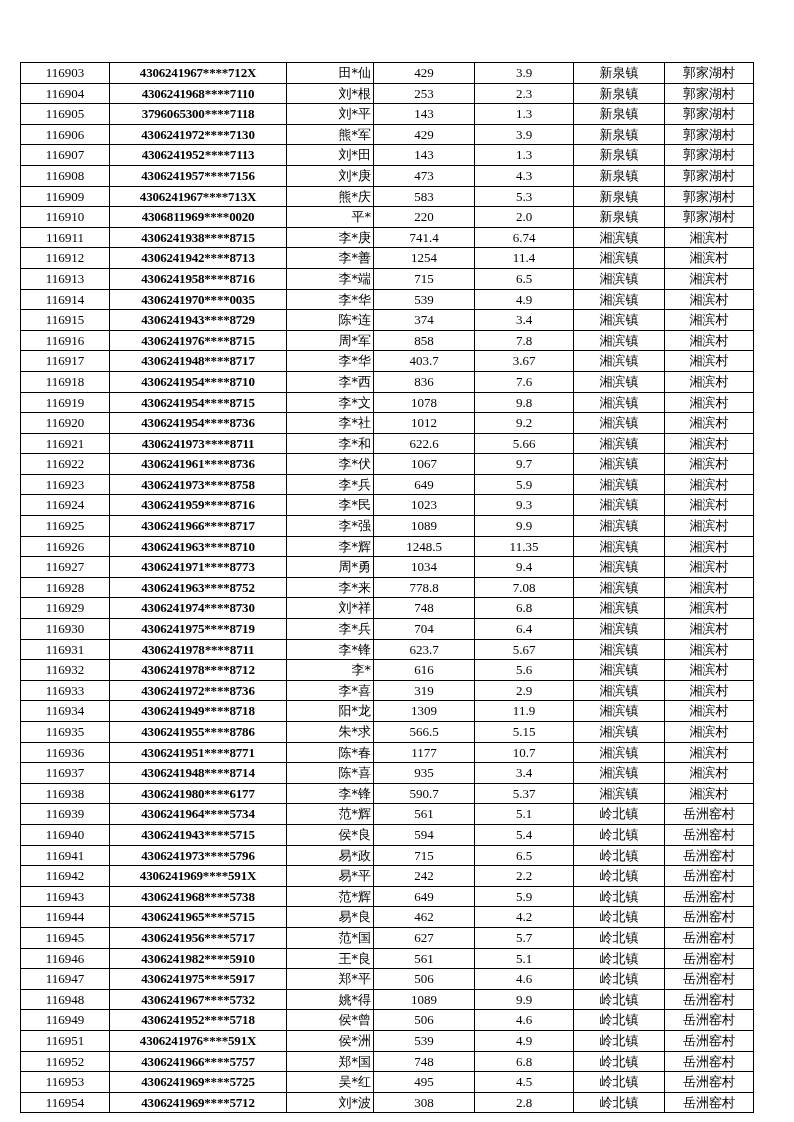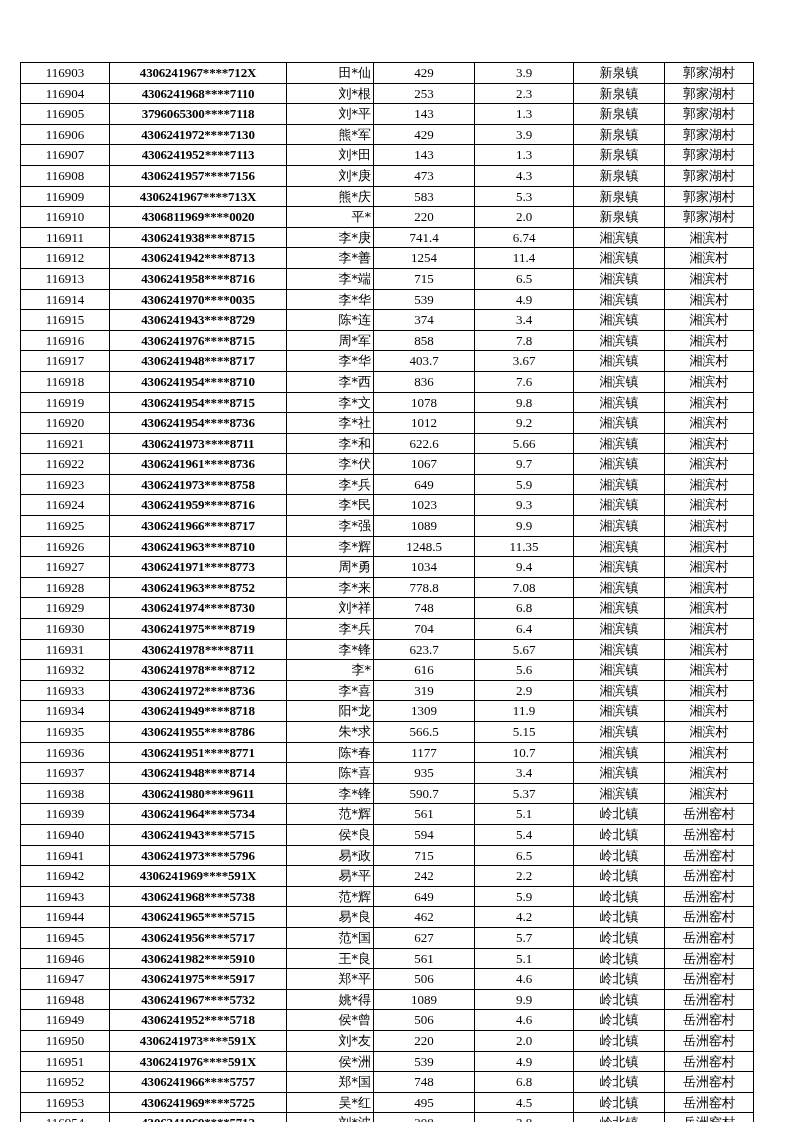--- a/index.html
+++ b/index.html
@@ -360,21 +360,21 @@
           <td class="c-id num">116937</td>
           <td class="c-card num">4306241948****8714</td>
           <td class="c-name cn">陈*喜</td>
           <td class="c-amt num">935</td>
           <td class="c-rate num">3.4</td>
           <td class="c-town cn">湘滨镇</td>
           <td class="c-village cn">湘滨村</td>
         </tr>
         <tr>
           <td class="c-id num">116938</td>
-          <td class="c-card num">4306241980****9611</td>
+          <td class="c-card num">4306241980****6177</td>
           <td class="c-name cn">李*锋</td>
           <td class="c-amt num">590.7</td>
           <td class="c-rate num">5.37</td>
           <td class="c-town cn">湘滨镇</td>
           <td class="c-village cn">湘滨村</td>
         </tr>
         <tr>
           <td class="c-id num">116939</td>
           <td class="c-card num">4306241964****5734</td>
           <td class="c-name cn">范*辉</td>
@@ -467,29 +467,20 @@
         <tr>
           <td class="c-id num">116949</td>
           <td class="c-card num">4306241952****5718</td>
           <td class="c-name cn">侯*曾</td>
           <td class="c-amt num">506</td>
           <td class="c-rate num">4.6</td>
           <td class="c-town cn">岭北镇</td>
           <td class="c-village cn">岳洲窑村</td>
         </tr>
         <tr>
-          <td class="c-id num">116950</td>
-          <td class="c-card num">4306241973****591X</td>
-          <td class="c-name cn">刘*友</td>
-          <td class="c-amt num">220</td>
-          <td class="c-rate num">2.0</td>
-          <td class="c-town cn">岭北镇</td>
-          <td class="c-village cn">岳洲窑村</td>
-        </tr>
-        <tr>
           <td class="c-id num">116951</td>
           <td class="c-card num">4306241976****591X</td>
           <td class="c-name cn">侯*洲</td>
           <td class="c-amt num">539</td>
           <td class="c-rate num">4.9</td>
           <td class="c-town cn">岭北镇</td>
           <td class="c-village cn">岳洲窑村</td>
         </tr>
         <tr>
           <td class="c-id num">116952</td>

